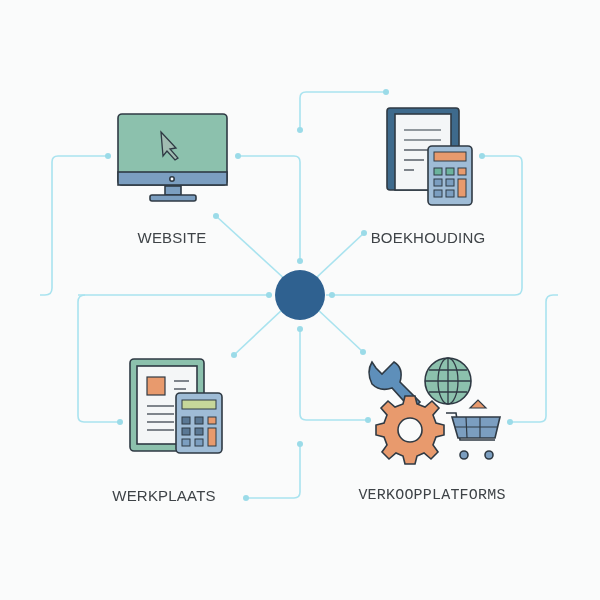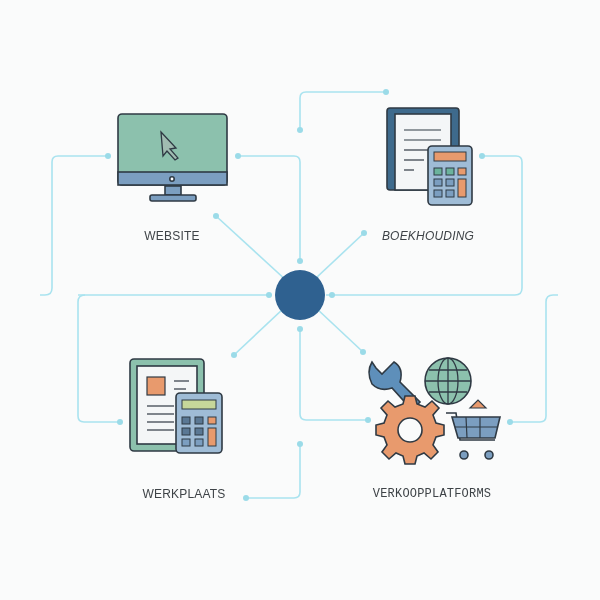--- a/index.html
+++ b/index.html
@@ -1,18 +1,18 @@
 <!DOCTYPE html>
 <html><head>
 <meta charset="utf-8">
 <style>
   html, body { margin:0; padding:0; }
   body { width:600px; height:600px; background:#fafbfb; position:relative; overflow:hidden; font-family:"Liberation Sans", sans-serif; }
   svg.canvas { position:absolute; left:0; top:0; width:600px; height:600px; }
-  .label { position:absolute; font-size:12px; color:#3e4347; letter-spacing:0.2px; white-space:nowrap; transform:translateX(-50%); }
+  .label { position:absolute; font-size:15px; color:#3e4347; letter-spacing:0.2px; white-space:nowrap; transform:translateX(-50%); }
 </style>
 </head>
 <body>
 
 <svg class="canvas" viewBox="0 0 600 600">
 
   <g stroke="#a9e3ef" stroke-width="1.6" fill="none">
 
     <line x1="300" y1="293" x2="216" y2="216"></line>
     <line x1="300" y1="293" x2="364" y2="233"></line>
@@ -134,15 +134,15 @@
     <path d="M452 417 L500 417 L495 438 L458 438 Z" fill="#7b9ec0"></path>
     <line x1="466" y1="417" x2="467" y2="438" stroke-width="1.2"></line>
     <line x1="480" y1="417" x2="480" y2="438" stroke-width="1.2"></line>
     <line x1="455" y1="427" x2="498" y2="427" stroke-width="1.2"></line>
     <circle cx="464" cy="455" r="4" fill="#7b9ec0"></circle>
     <circle cx="489" cy="455" r="4" fill="#7b9ec0"></circle>
   </g>
 </svg>
 
 <div class="label" style="left:172px; top:229px;">WEBSITE</div>
-<div class="label" style="left:428px; top:229px;font-style:italic;">BOEKHOUDING</div>
-<div class="label" style="left:184px; top:487px;">WERKPLAATS</div>
+<div class="label" style="left:428px; top:229px;">BOEKHOUDING</div>
+<div class="label" style="left:164px; top:487px;">WERKPLAATS</div>
 <div class="label" style="left:432px; top:487px;font-family:Liberation Mono, monospace;">VERKOOPPLATFORMS</div>
 
 </body></html>

